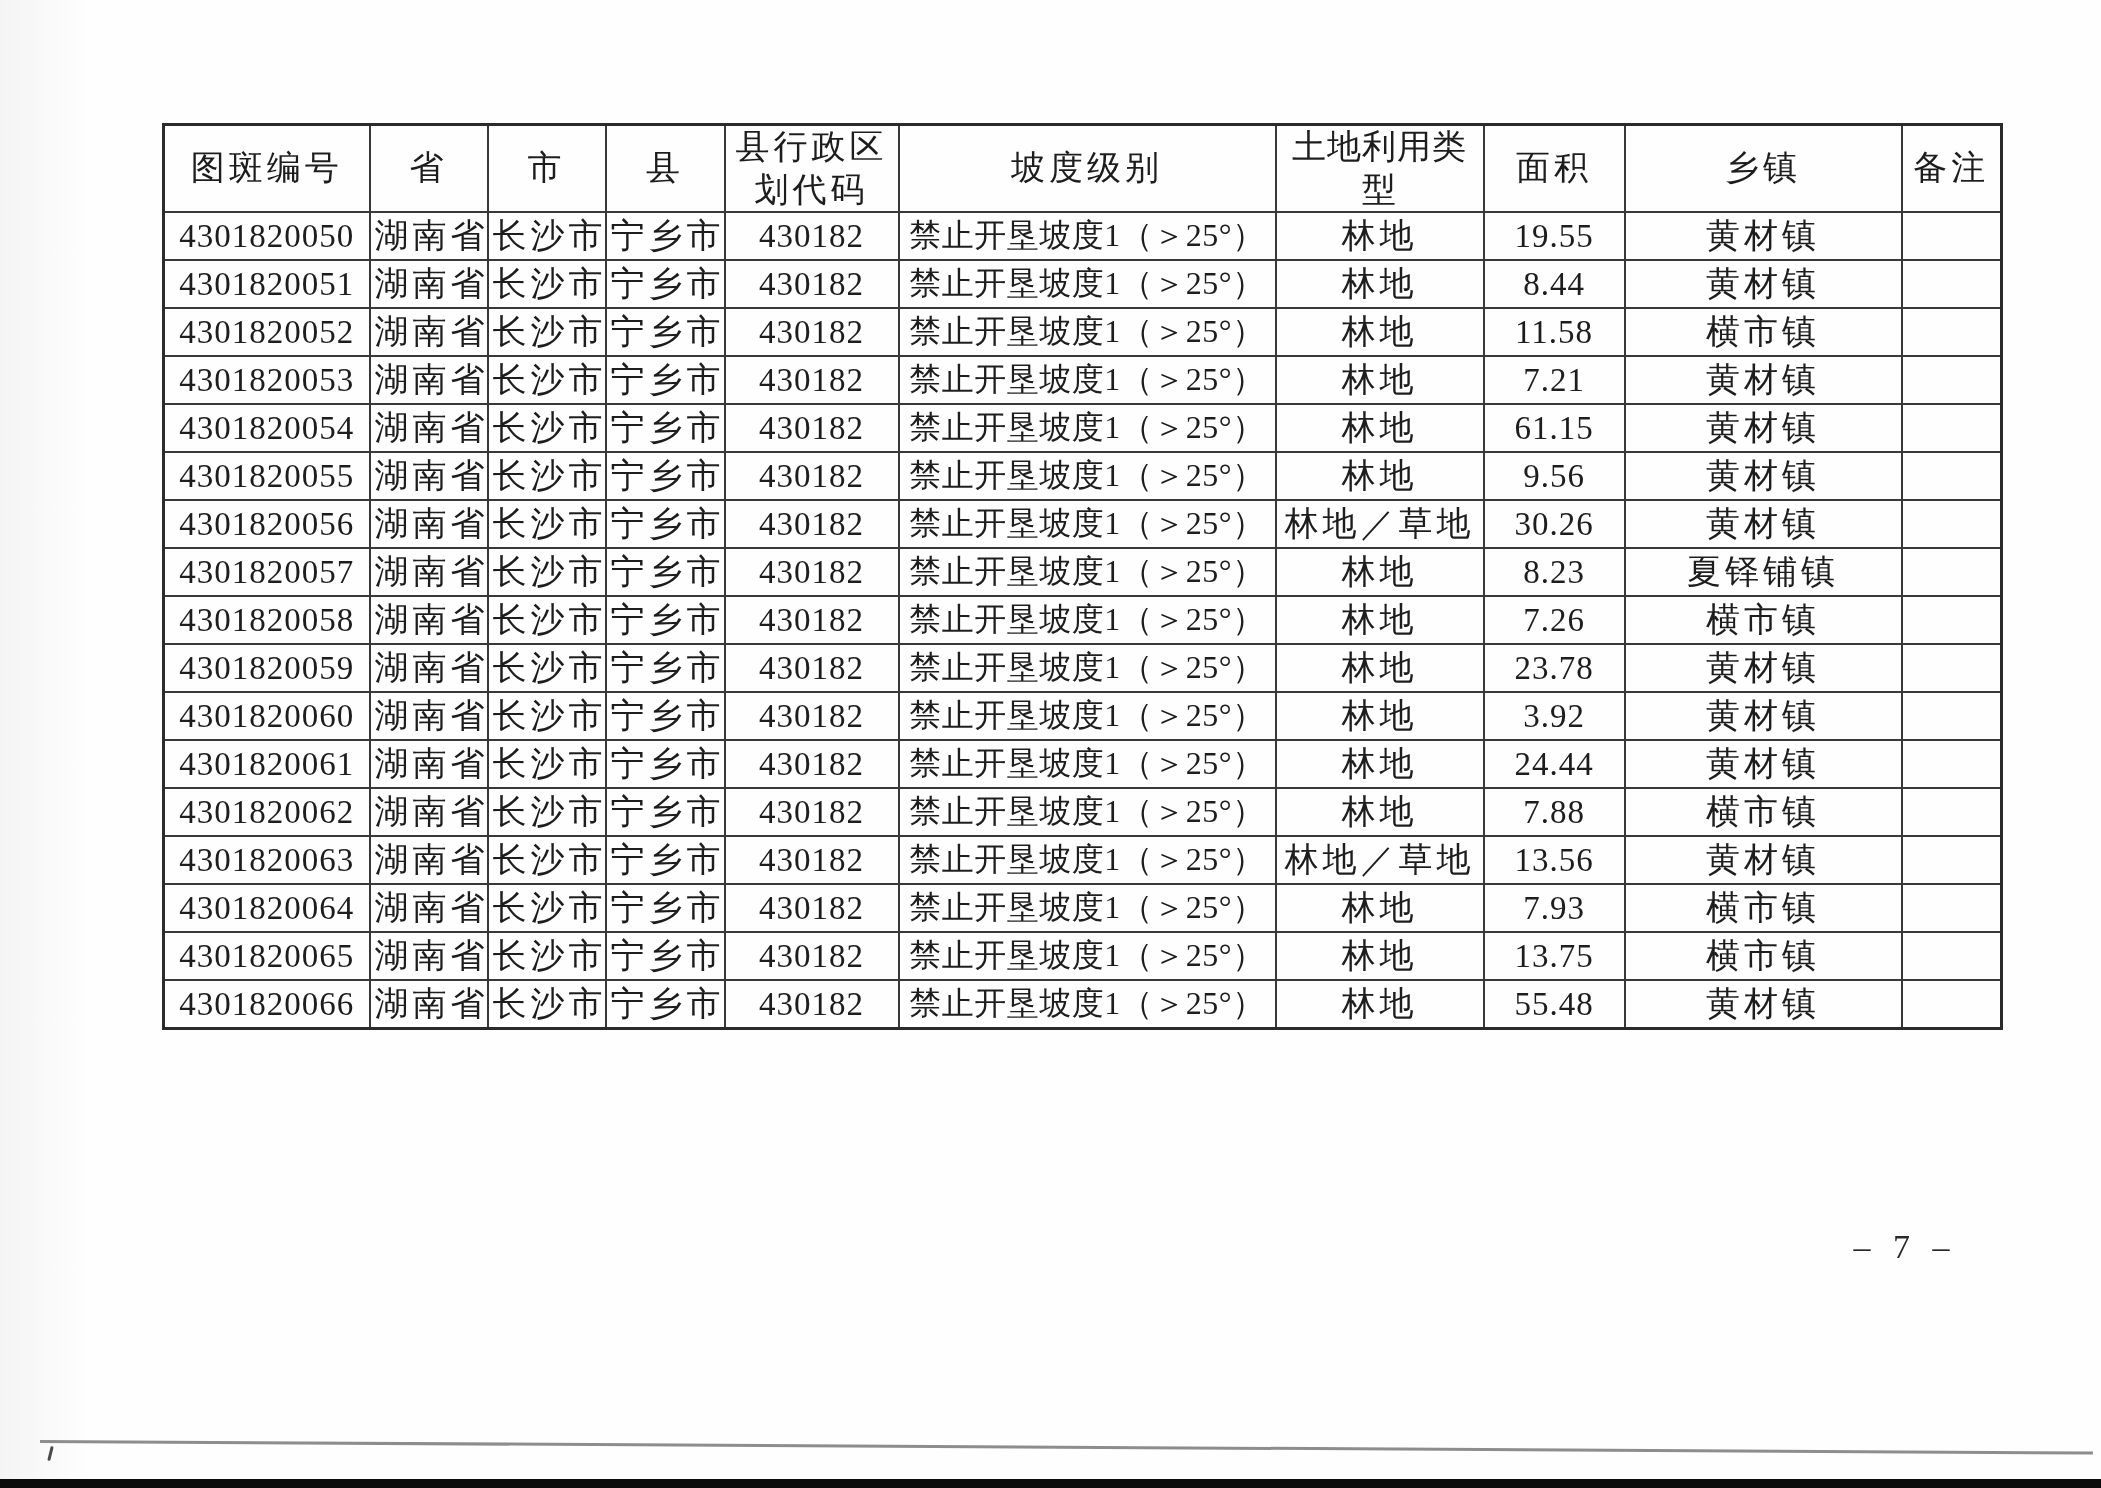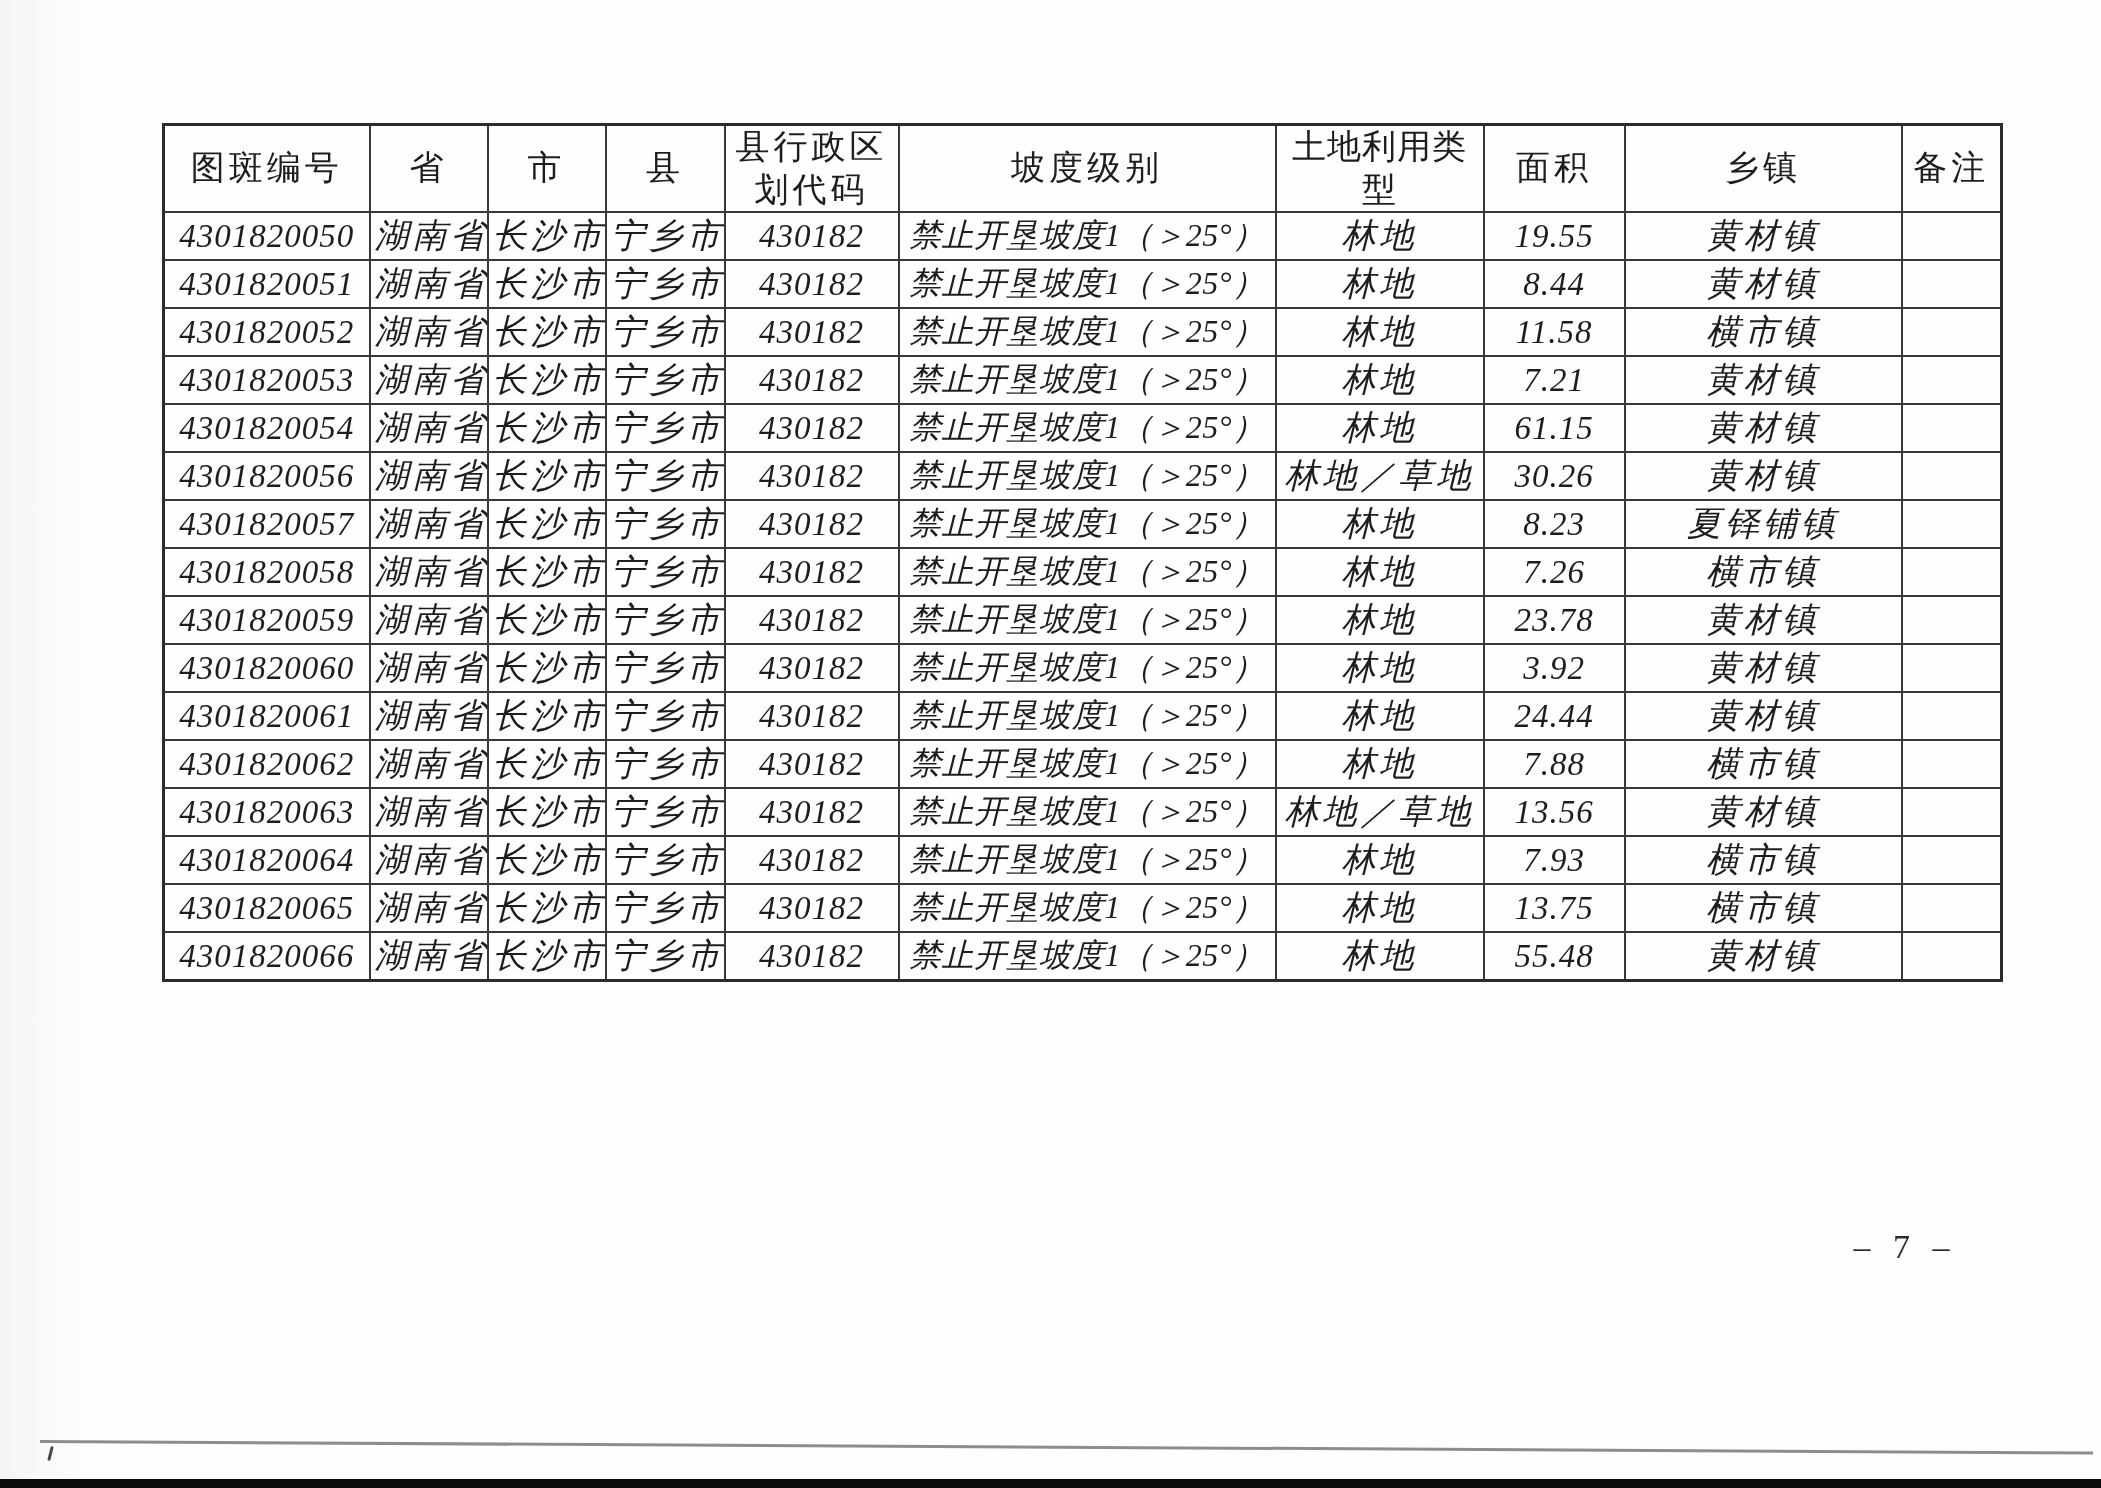--- a/index.html
+++ b/index.html
@@ -32,21 +32,21 @@
     padding-left: 17px;
   }
   .land-table th, .land-table td {
     border: 2px solid #383838;
     text-align: center;
     vertical-align: middle;
     padding: 0 4px;
     overflow: hidden;
   }
   .land-table thead tr { height: 80px; }
-  .land-table tbody tr { height: 40px; font-style: italic; }
+  .land-table tbody tr { height: 40px; }
   .land-table th {
     font-weight: normal;
     font-size: 34px;
     letter-spacing: 4px;
     white-space: pre-line;
     line-height: 1.25;
   }
   td.cn  { font-size: 34px; letter-spacing: 4px; white-space: nowrap; }
   td.num { font-size: 33px; letter-spacing: 1px; white-space: nowrap; }
   td.slope { font-size: 32px; letter-spacing: 0.5px; white-space: nowrap; }
@@ -181,20 +181,32 @@
       <td class="cn">长沙市</td>
       <td class="cn">宁乡市</td>
       <td class="num">430182</td>
       <td class="slope">禁止开垦坡度1（＞25°）</td>
       <td class="cn">林地</td>
       <td class="num">61.15</td>
       <td class="cn">黄材镇</td>
       <td class="cn"></td>
     </tr>
         <tr>
+      <td class="num">4301820055</td>
+      <td class="cn">湖南省</td>
+      <td class="cn">长沙市</td>
+      <td class="cn">宁乡市</td>
+      <td class="num">430182</td>
+      <td class="slope">禁止开垦坡度1（＞25°）</td>
+      <td class="cn">林地</td>
+      <td class="num">9.56</td>
+      <td class="cn">黄材镇</td>
+      <td class="cn"></td>
+    </tr>
+        <tr>
       <td class="num">4301820056</td>
       <td class="cn">湖南省</td>
       <td class="cn">长沙市</td>
       <td class="cn">宁乡市</td>
       <td class="num">430182</td>
       <td class="slope">禁止开垦坡度1（＞25°）</td>
       <td class="cn">林地／草地</td>
       <td class="num">30.26</td>
       <td class="cn">黄材镇</td>
       <td class="cn"></td>

